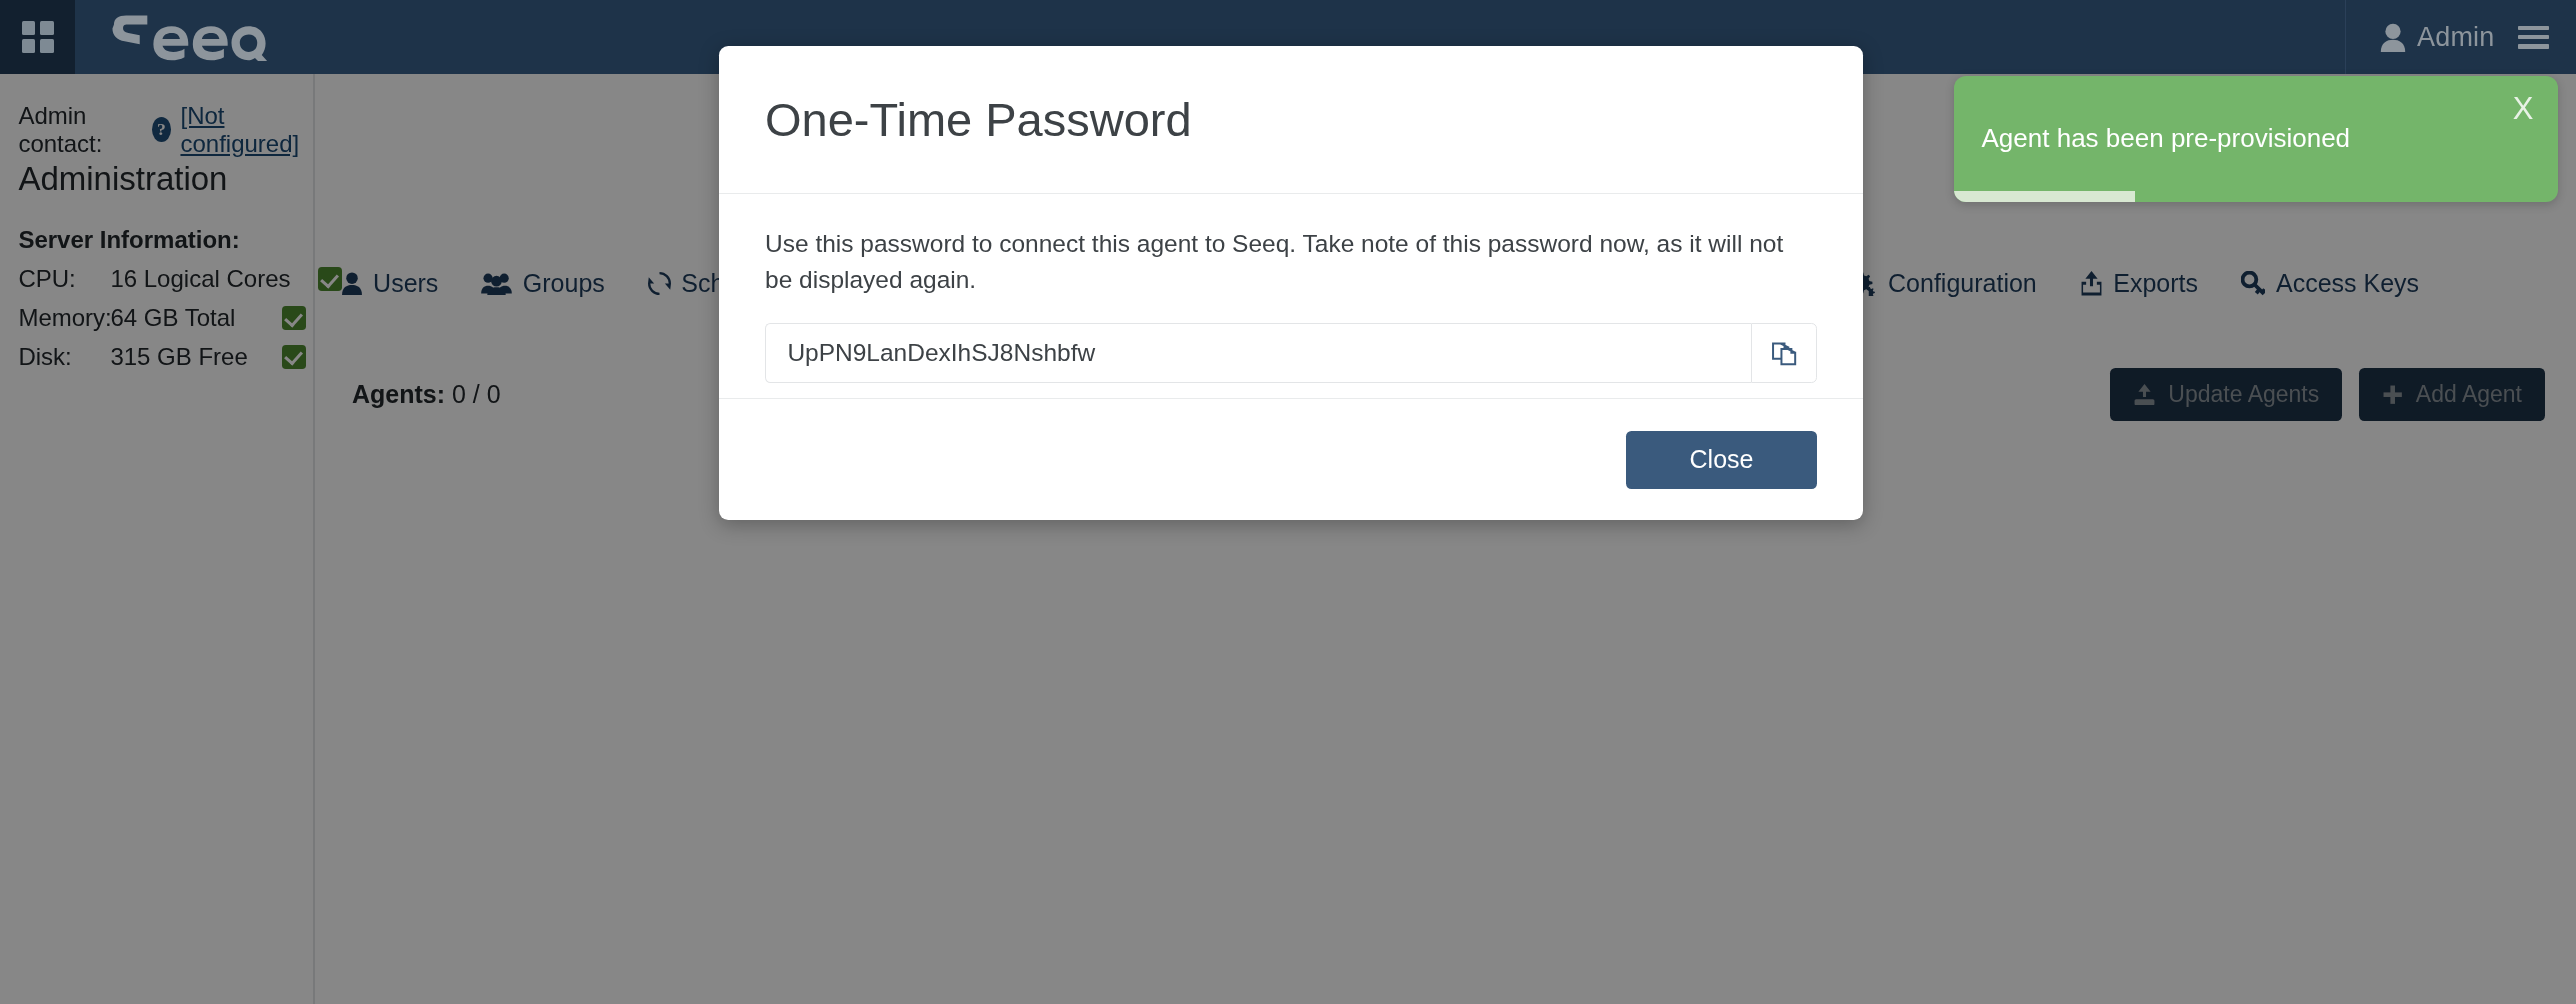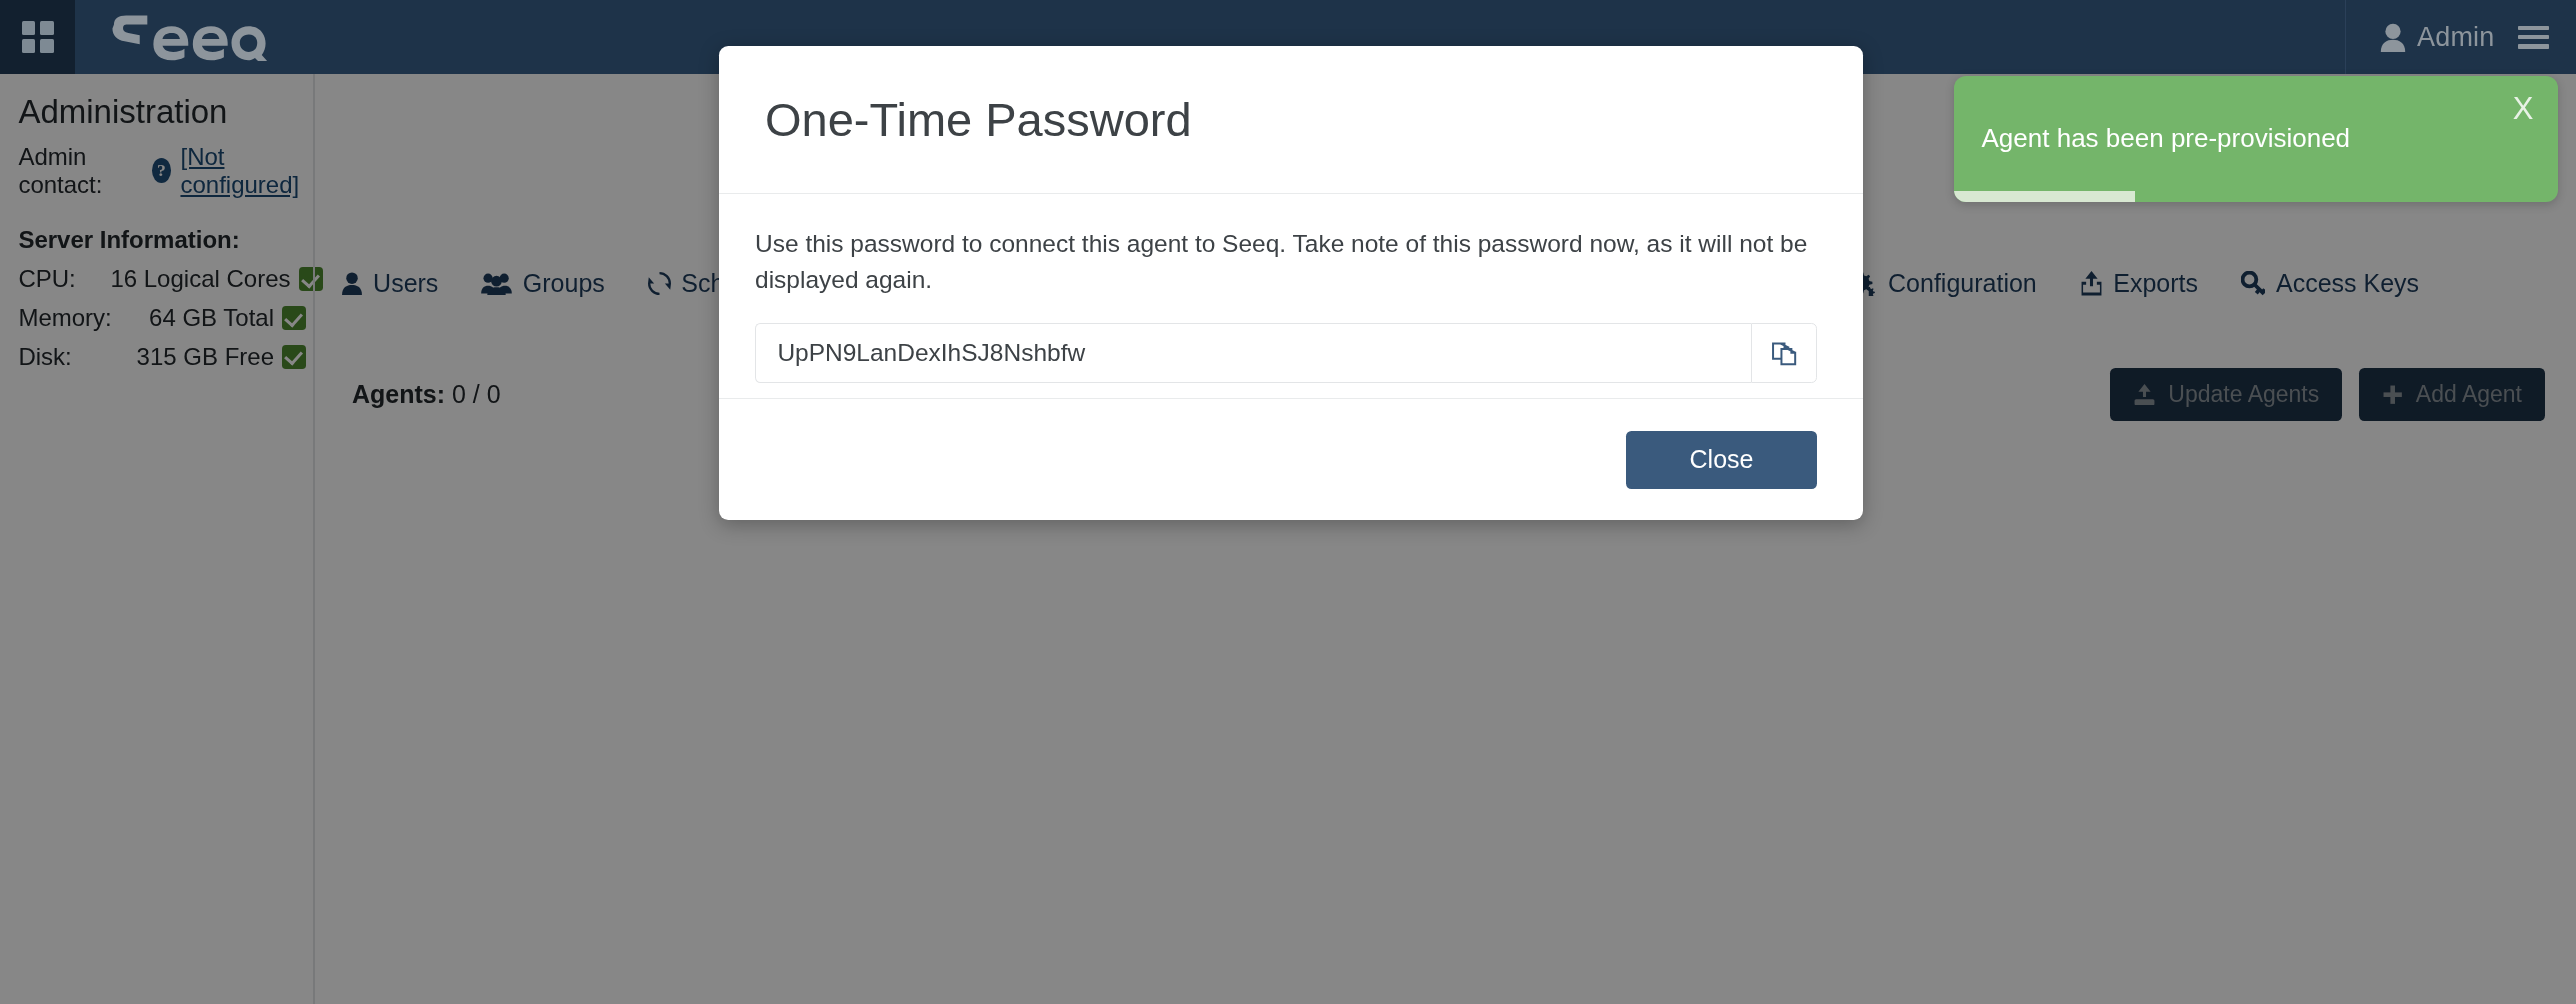--- a/index.html
+++ b/index.html
@@ -58,21 +58,21 @@
     width: 25px; height: 25px; border-radius: 50%; background: #1f4e79;
     color: #fff; font-size: 17.6px; font-weight: bold; display: flex;
     align-items: center; justify-content: center; cursor: pointer;
     font-family: "Liberation Serif", serif;
   }
   #not-configured-link { color: #1b4a75; text-decoration: underline; font-size: 24px;
     cursor: pointer; }
   #server-info-title { margin-top: 27.5px; font-size: 24px; font-weight: bold; color: #23282d; }
   .srv-row { margin-top: 10.7px; display: grid; grid-template-columns: 92px 1fr 31px;
     align-items: center; font-size: 24px; color: #23282d; }
-  .srv-row .val { text-align: right; padding-right: 8px; white-space: nowrap; }
+  .srv-row .val { padding-right: 27px; white-space: nowrap; }
   .ok-badge { width: 24px; height: 24px; border-radius: 3.8px; background: #4f8a30;
     position: relative; }
   .ok-badge::after {
     content: ""; position: absolute; left: 6.1px; top: 3.8px; width: 8.4px; height: 13px;
     border-right: 3.8px solid #fff; border-bottom: 3.8px solid #fff;
     transform: rotate(42deg);
   }
 
   
   #col-divider { position: absolute; left: 313px; top: 0; width: 1.5px; height: 931px;
@@ -119,21 +119,21 @@
   
   #modal {
     position: absolute; left: 719px; top: 46px; width: 1144px; height: 474px;
     background: #fff; border-radius: 9.2px; z-index: 60;
     box-shadow: 0 4.6px 20px rgba(0,0,0,0.28);
     display: flex; flex-direction: column;
   }
   #modal-header { height: 148px; display: flex; align-items: center;
     padding: 12px 46px; border-bottom: 1.5px solid #e9ebec; }
   #modal-title { font-size: 47px; color: #3d4246; font-weight: 400; }
-  #modal-body { padding: 32px 46px 0 36px; flex: 1; }
+  #modal-body { padding: 32px 46px 0 46px; flex: 1; }
   #modal-text { font-size: 24.5px; color: #3d4246; line-height: 1.45; }
   #pw-group { margin-top: 26px; display: flex; height: 60px; }
   #pw-input {
     flex: 1; border: 1.5px solid #e3e5e7; border-right: none;
     border-radius: 5.4px 0 0 5.4px; font-size: 24.5px; color: #3d4246;
     padding: 0 21.4px; background: #fff; font-family: "Liberation Sans", sans-serif;
   }
   #copy-btn {
     width: 66px; border: 1.5px solid #e3e5e7; border-radius: 0 5.4px 5.4px 0;
     background: #fff; display: flex; align-items: center; justify-content: center;
@@ -199,27 +199,27 @@
         <i></i>
           <i></i>
           <i></i>
       </span>
     </div>
   </div>
 
   <div id="admin-page">
 
     <div id="left-col">
-      <div id="page-title">Administration</div>
-
       <div id="admin-contact-row">
         <span>Admin contact:</span>
         <span class="help-icon">?</span>
         <span id="not-configured-link">[Not configured]</span>
       </div>
+
+      <div id="page-title">Administration</div>
 
       <div id="server-info-title">Server Information:</div>
 
       <div class="srv-row">
         <span>CPU:</span>
         <span class="val">16 Logical Cores</span>
         <span class="ok-badge"></span>
       </div>
       <div class="srv-row">
         <span>Memory:</span>

